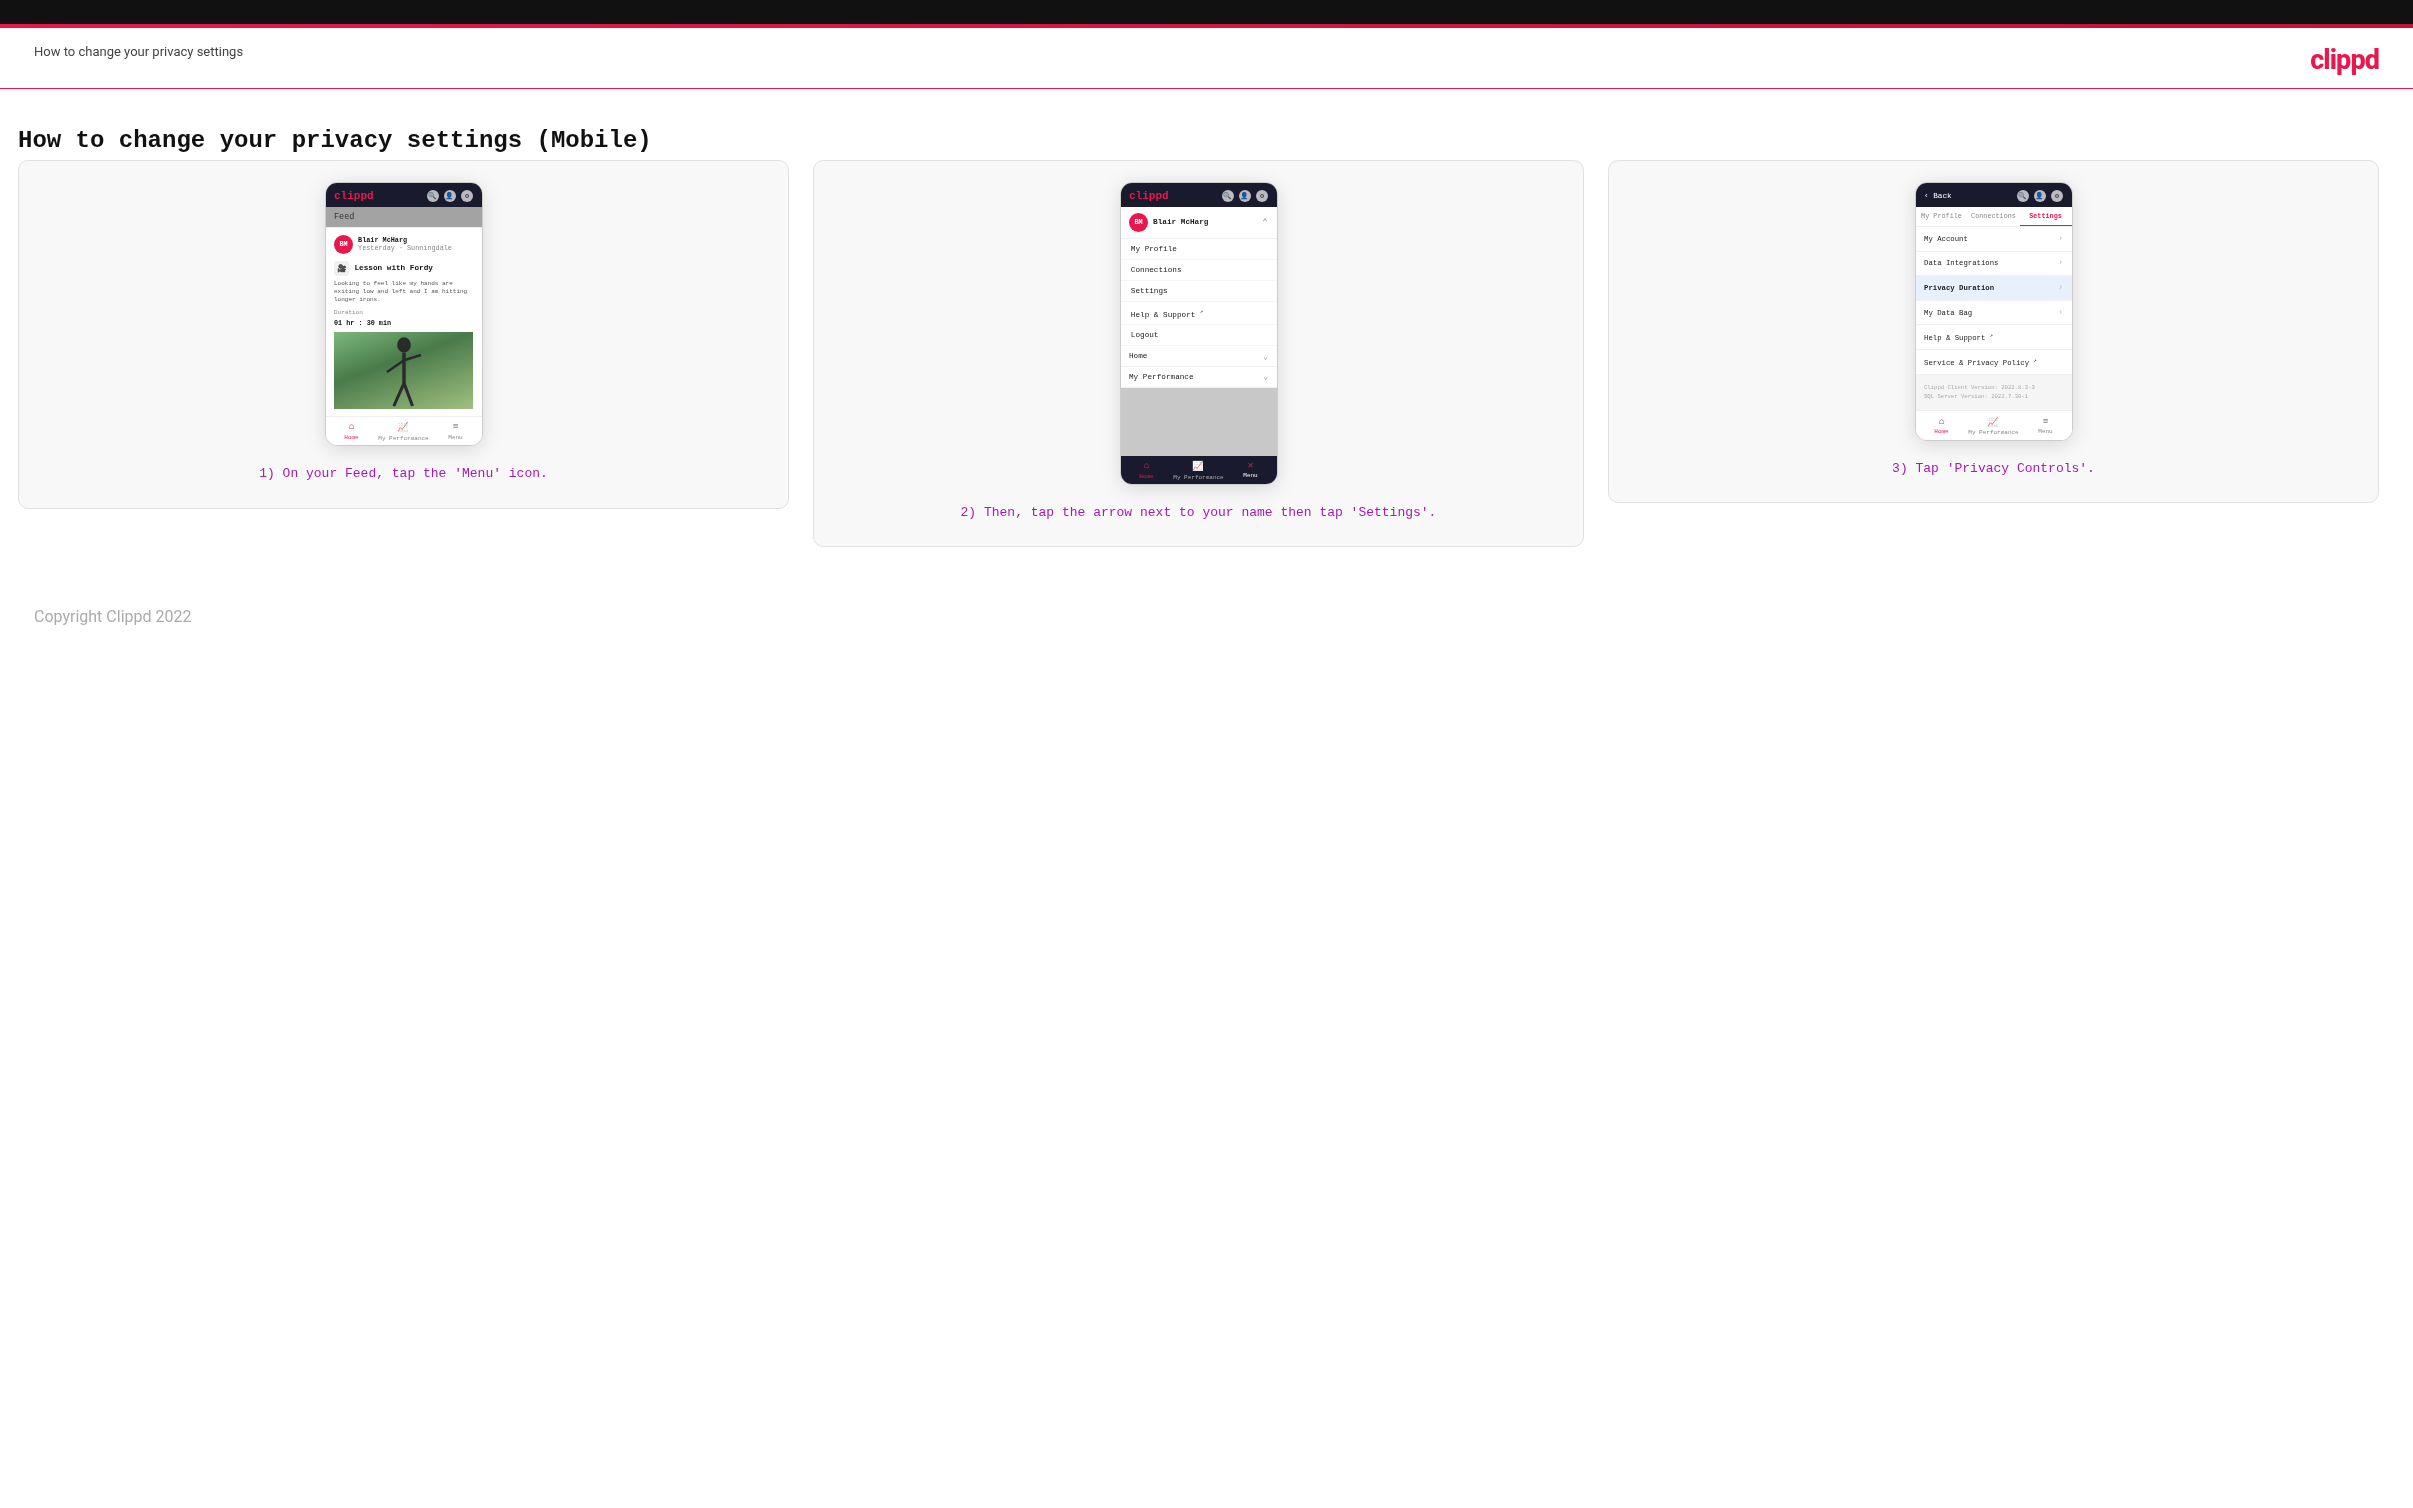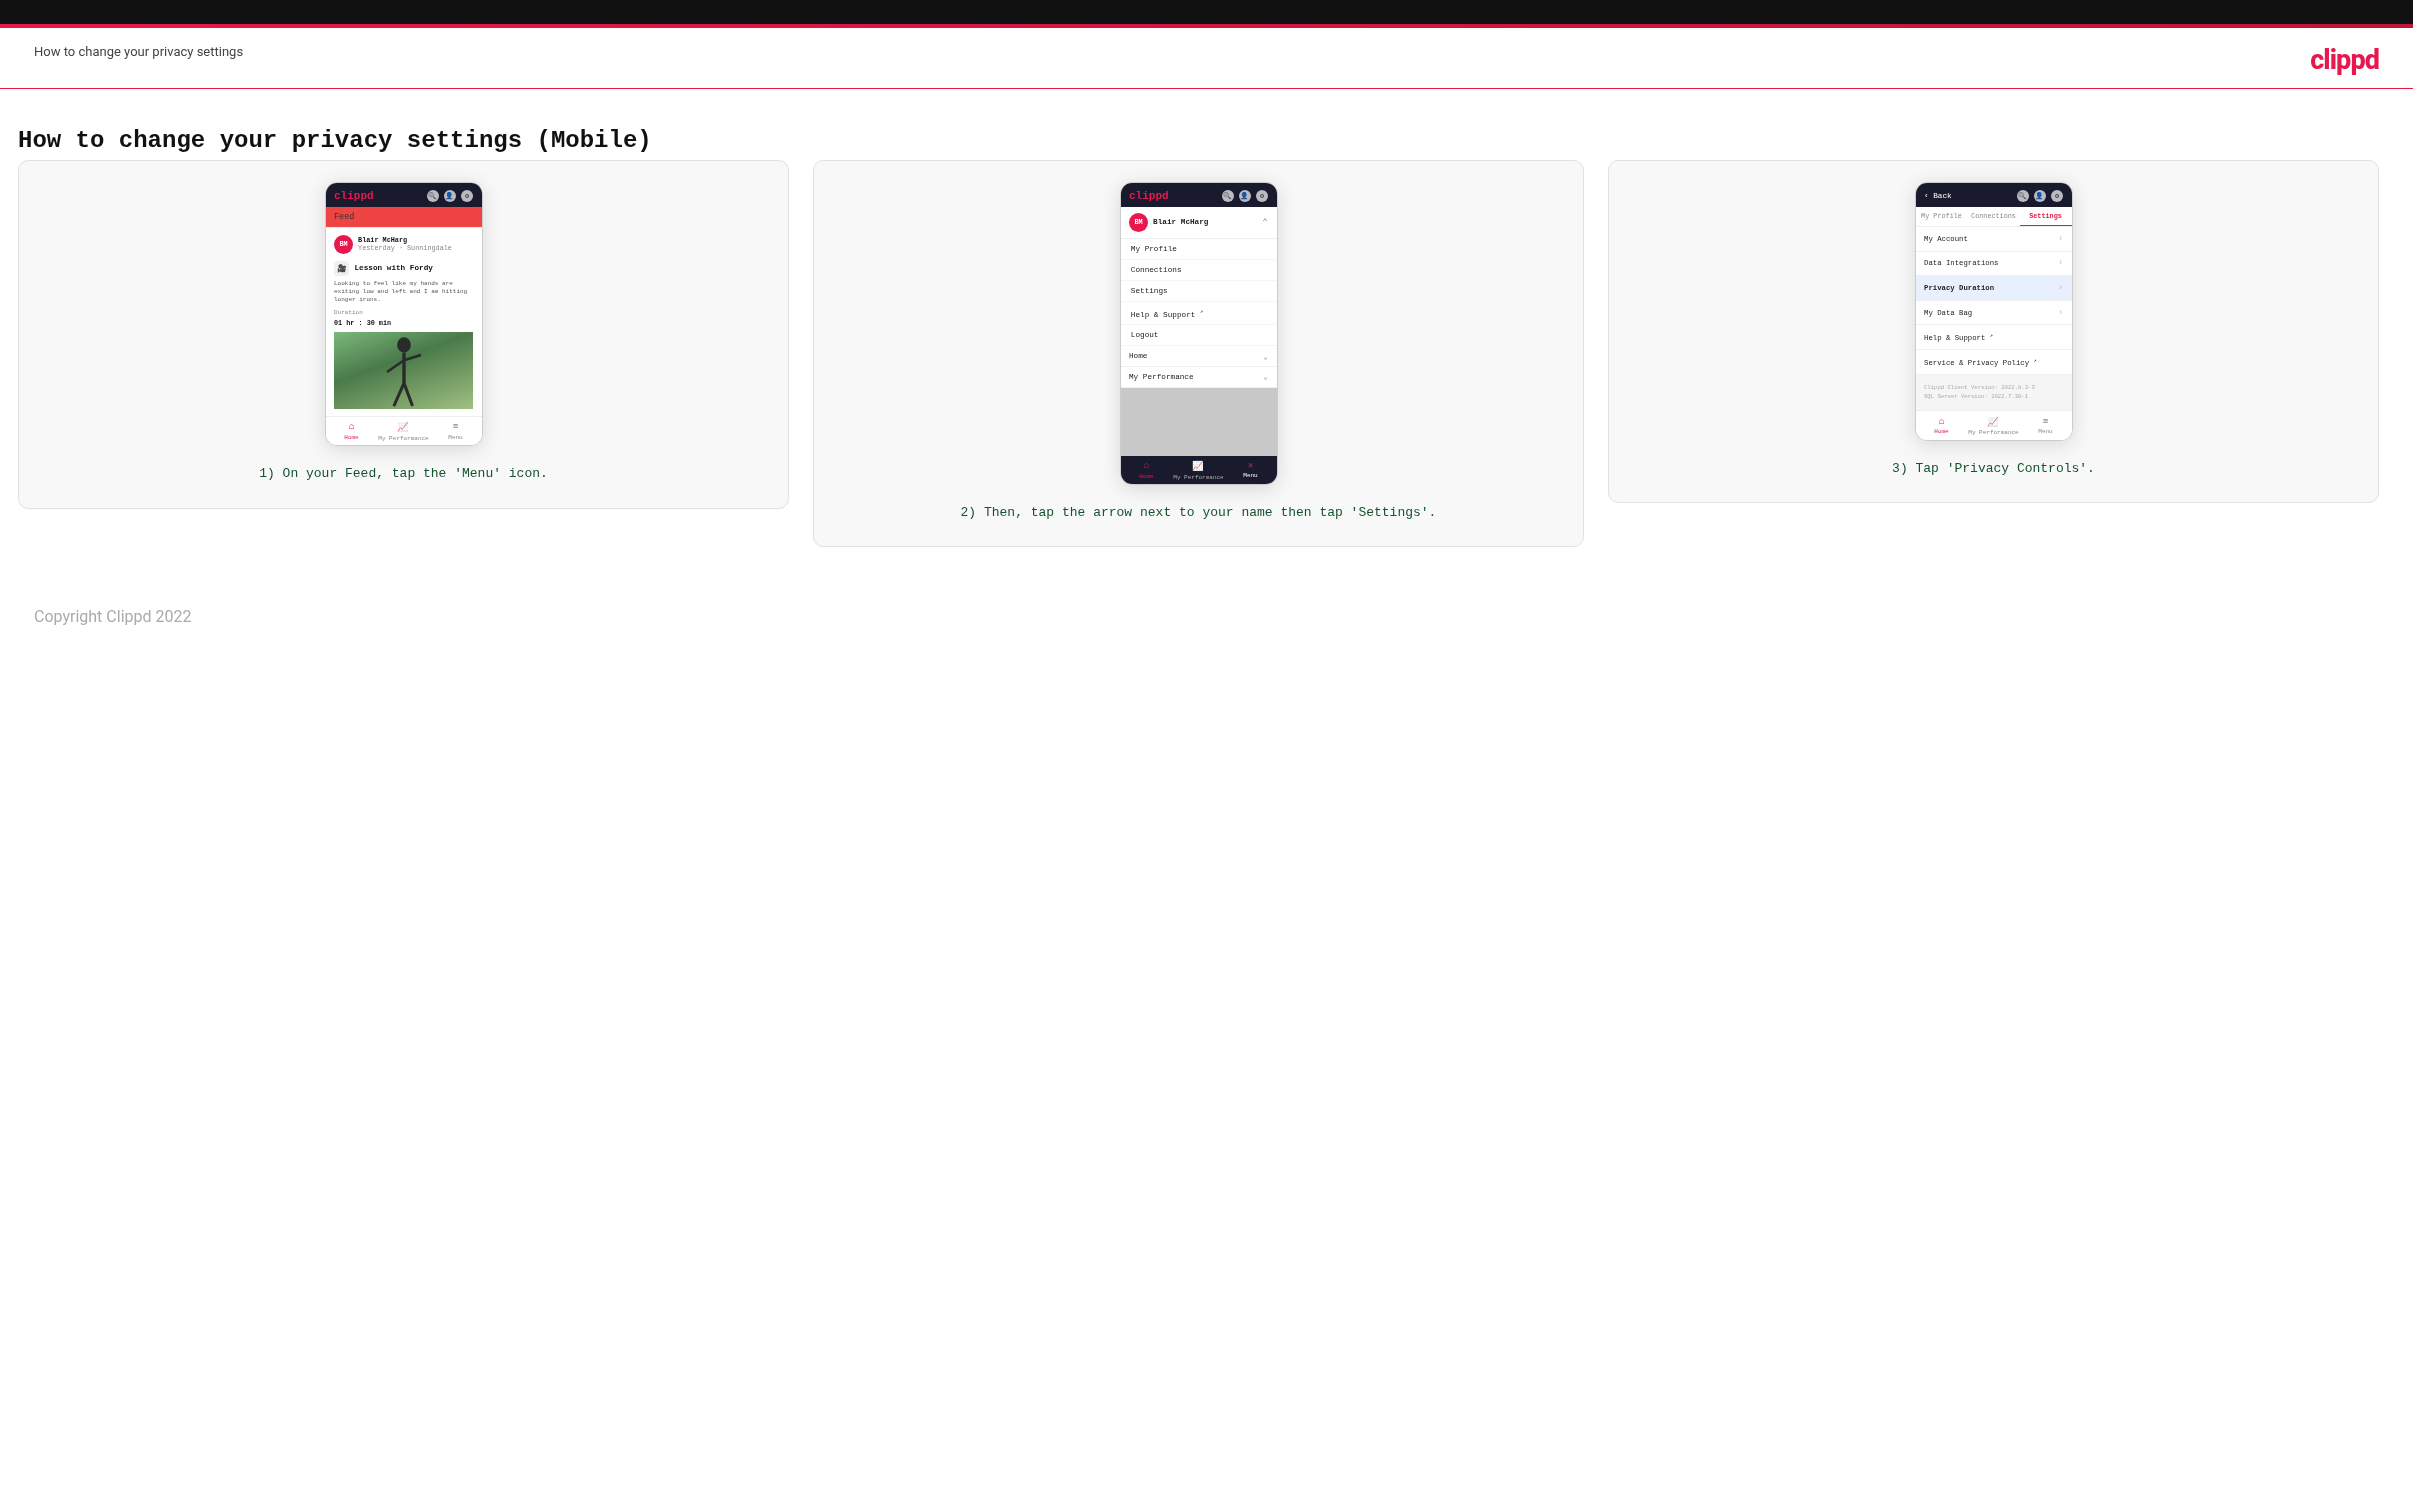--- a/index.html
+++ b/index.html
@@ -112,21 +112,21 @@
       border-radius: 50%;
       background: #fff;
       opacity: 0.7;
       display: flex;
       align-items: center;
       justify-content: center;
       font-size: 6.8px;
       color: #333;
     }
     .phone1-feed-bar {
-      background: #ef4444;
+      background: #a3a3a3;
       padding: 5.1px 8.5px;
       border-bottom: 0.9px solid #eee;
       font-size: 8.5px;
       color: #333;
     }
     .phone1-post {
       background: #fff;
       padding: 6.8px 8.5px;
     }
     .phone1-user-row {
@@ -346,21 +346,21 @@
       background: #f5f5f5;
       padding: 8.5px;
       font-size: 5.6px;
       color: #aaa;
       line-height: 1.6;
     }
 
     
     .step-caption {
       font-size: 13px;
-      color: #14532d;
+      color: #a21caf;
       text-align: center;
       font-weight: 400;
       line-height: 1.4;
     }
 
     
     .footer {
       padding: 26px 34px;
       font-size: 16px;
       color: #aaa;

